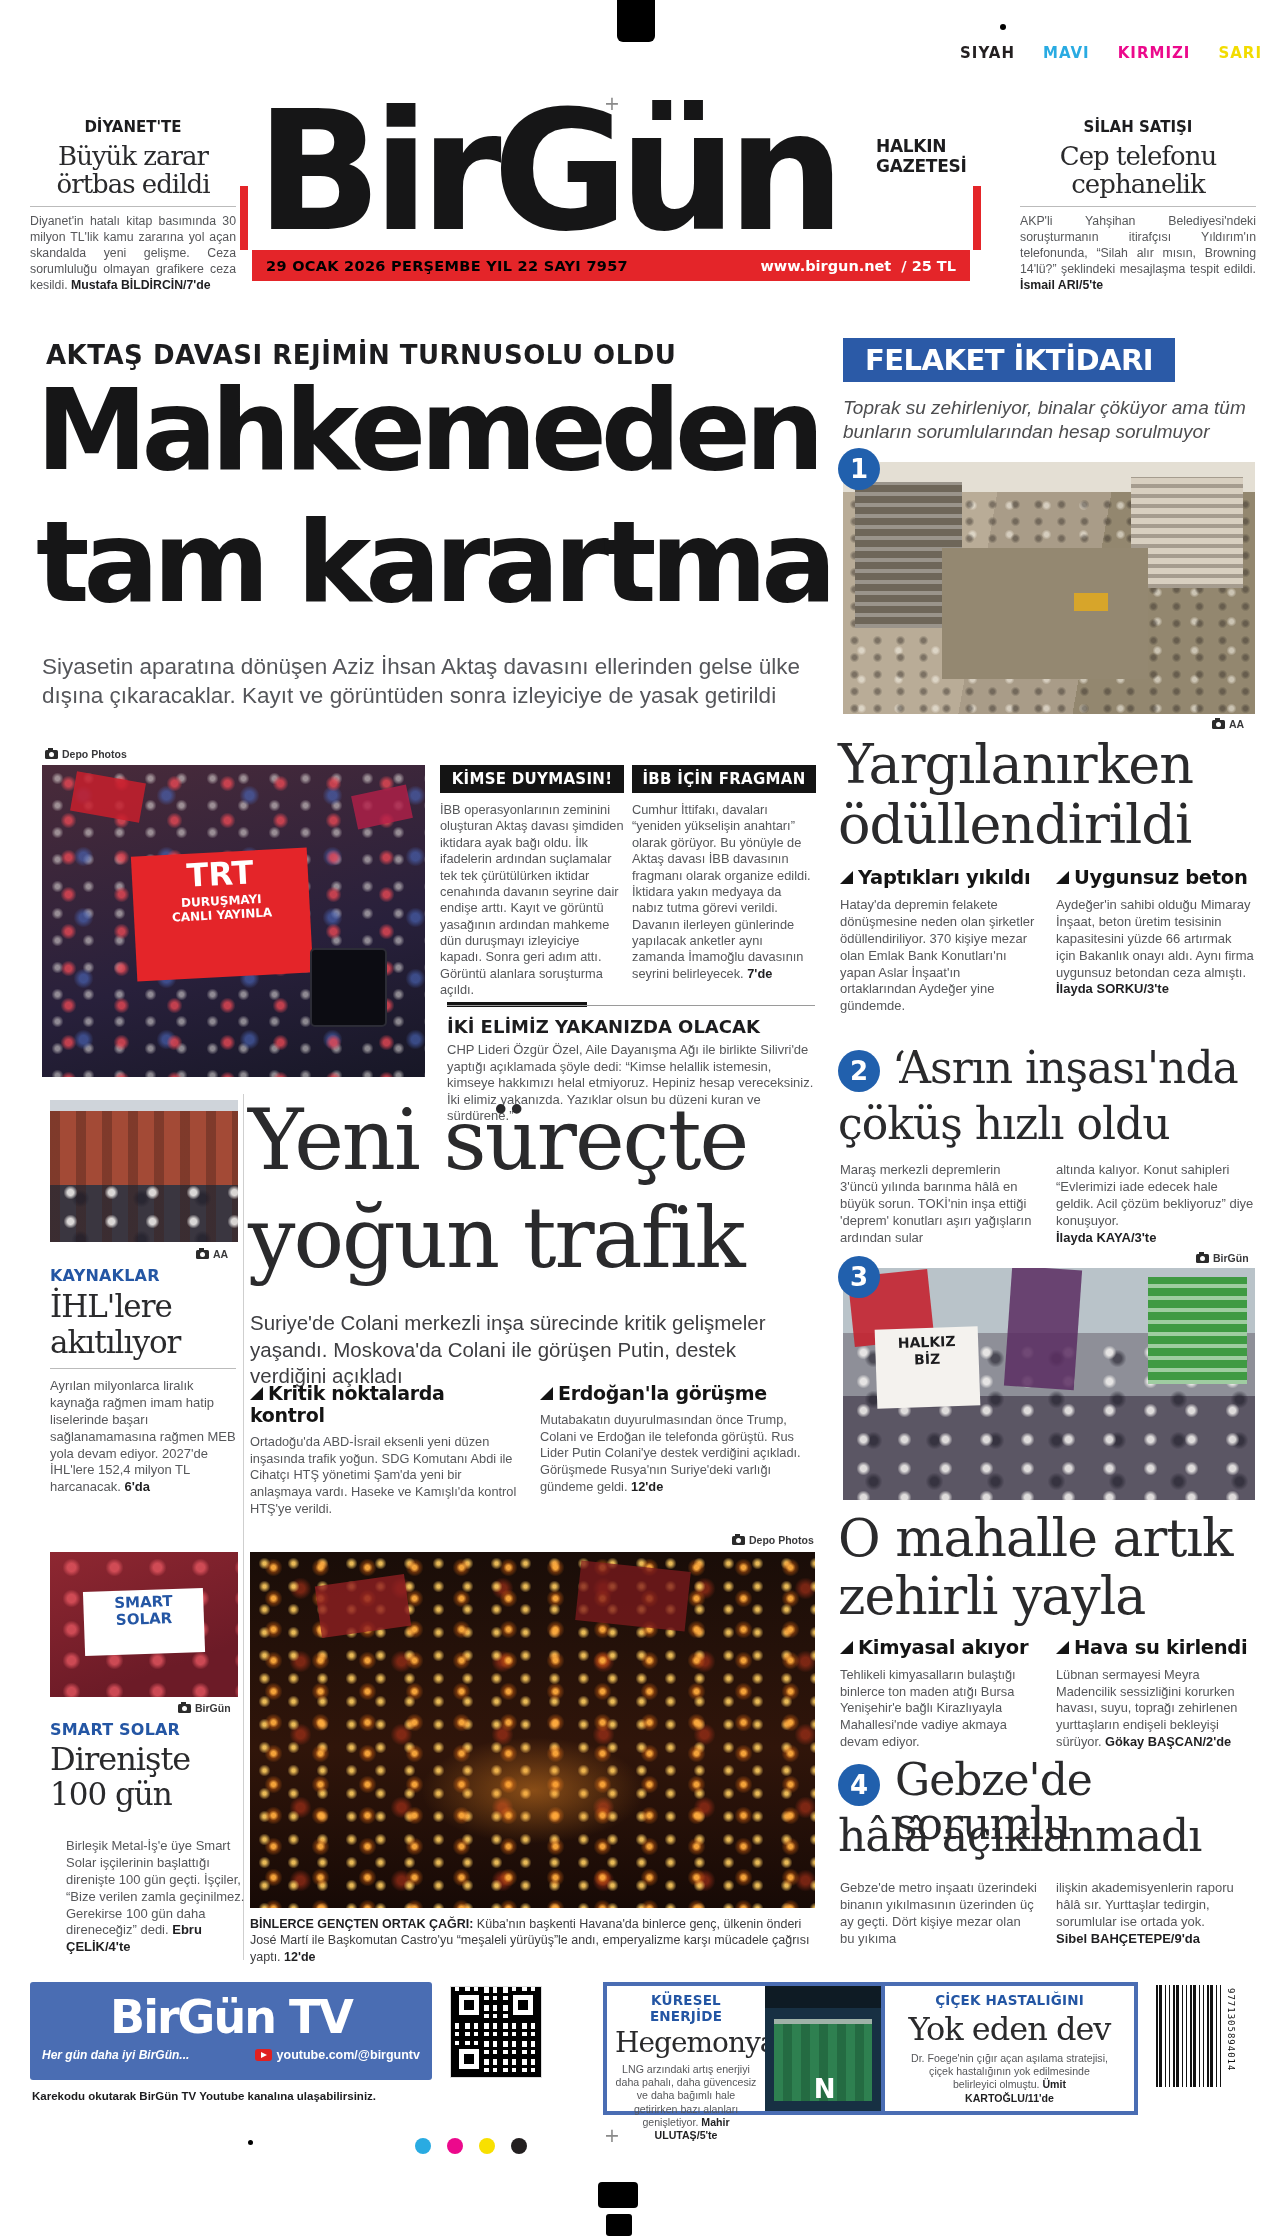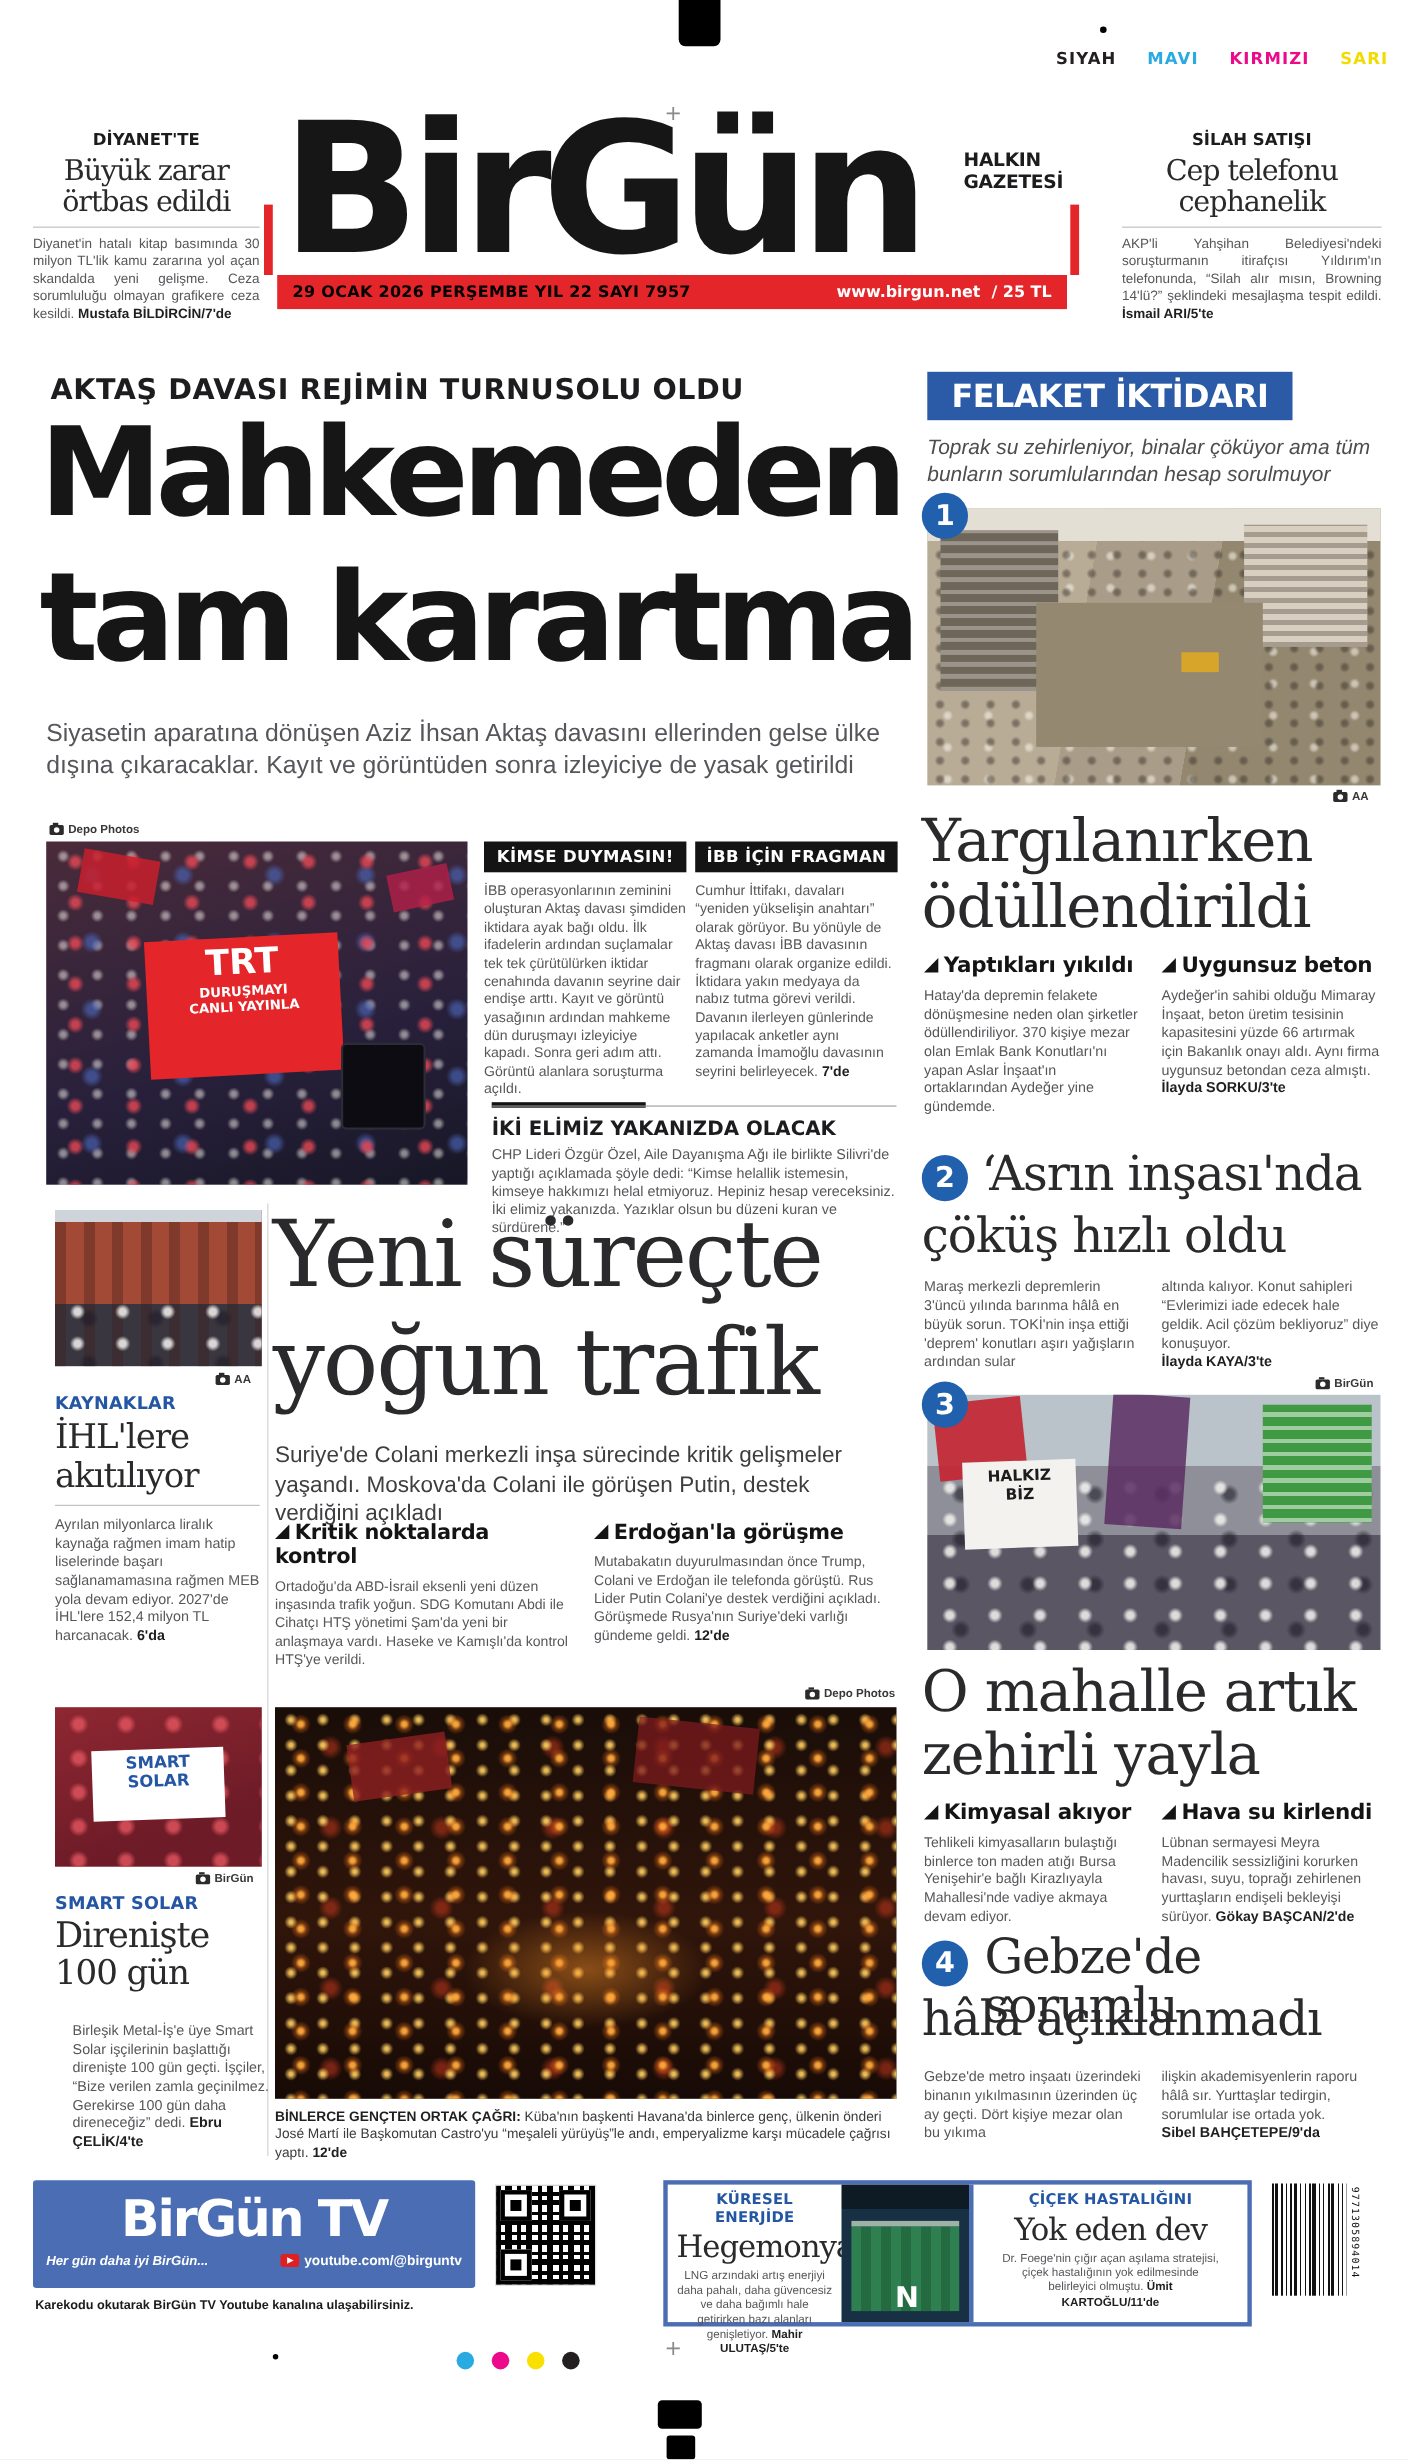--- a/index.html
+++ b/index.html
@@ -288,21 +288,21 @@
       <div class="sh" style="font-size:28px;margin-top:2px">Hegemonya</div>
       <p class="bt" style="margin:4px 0 0;font-size:10.6px;line-height:1.25"><span>LNG arzındaki artış enerjiyi daha pahalı, daha güvencesiz ve daha bağımlı hale getirirken bazı alanları genişletiyor. </span><span class="by">Mahir ULUTAŞ/5'te</span></p>
     </div>
     <div class="ph ph7" style="position:relative;width:116px;height:125px">
       <div style="position:absolute;left:8%;bottom:8%;width:84%;height:62%;background:repeating-linear-gradient(90deg,#2e8050 0 9px,#246b42 9px 18px);border-top:5px solid #9fb2a8"></div>
       <div class="heavy" style="position:absolute;left:42%;bottom:6%;color:#fff;font-size:26px">N</div>
     </div>
     <div style="width:4px;background:#4a6db3"></div>
     <div style="flex:1;padding:6px 10px;text-align:center;box-sizing:border-box">
       <div class="kickblue" style="font-size:13.5px">ÇİÇEK HASTALIĞINI</div>
-      <div class="sh" style="font-size:28px;margin-top:2px">Yok eden dev</div>
+      <div class="sh" style="font-size:32px;margin-top:2px">Yok eden dev</div>
       <p class="bt" style="margin:4px 16px 0;font-size:10.6px;line-height:1.25"><span>Dr. Foege'nin çığır açan aşılama stratejisi, çiçek hastalığının yok edilmesinde belirleyici olmuştu. </span><span class="by">Ümit KARTOĞLU/11'de</span></p>
     </div>
   </div>
 
   <div class="barcode" style="left:1156px;top:1985px;width:68px;height:102px"></div>
   <div class="vdigits" style="left:1226px;top:1988px">9771305894014</div>
 
   <div class="dot" style="left:248px;top:2140px;width:5px;height:5px;background:#000"></div>
   <div class="dot" style="left:415px;top:2138px;width:16px;height:16px;background:#29abe2"></div>
   <div class="dot" style="left:447px;top:2138px;width:16px;height:16px;background:#ec098c"></div>

